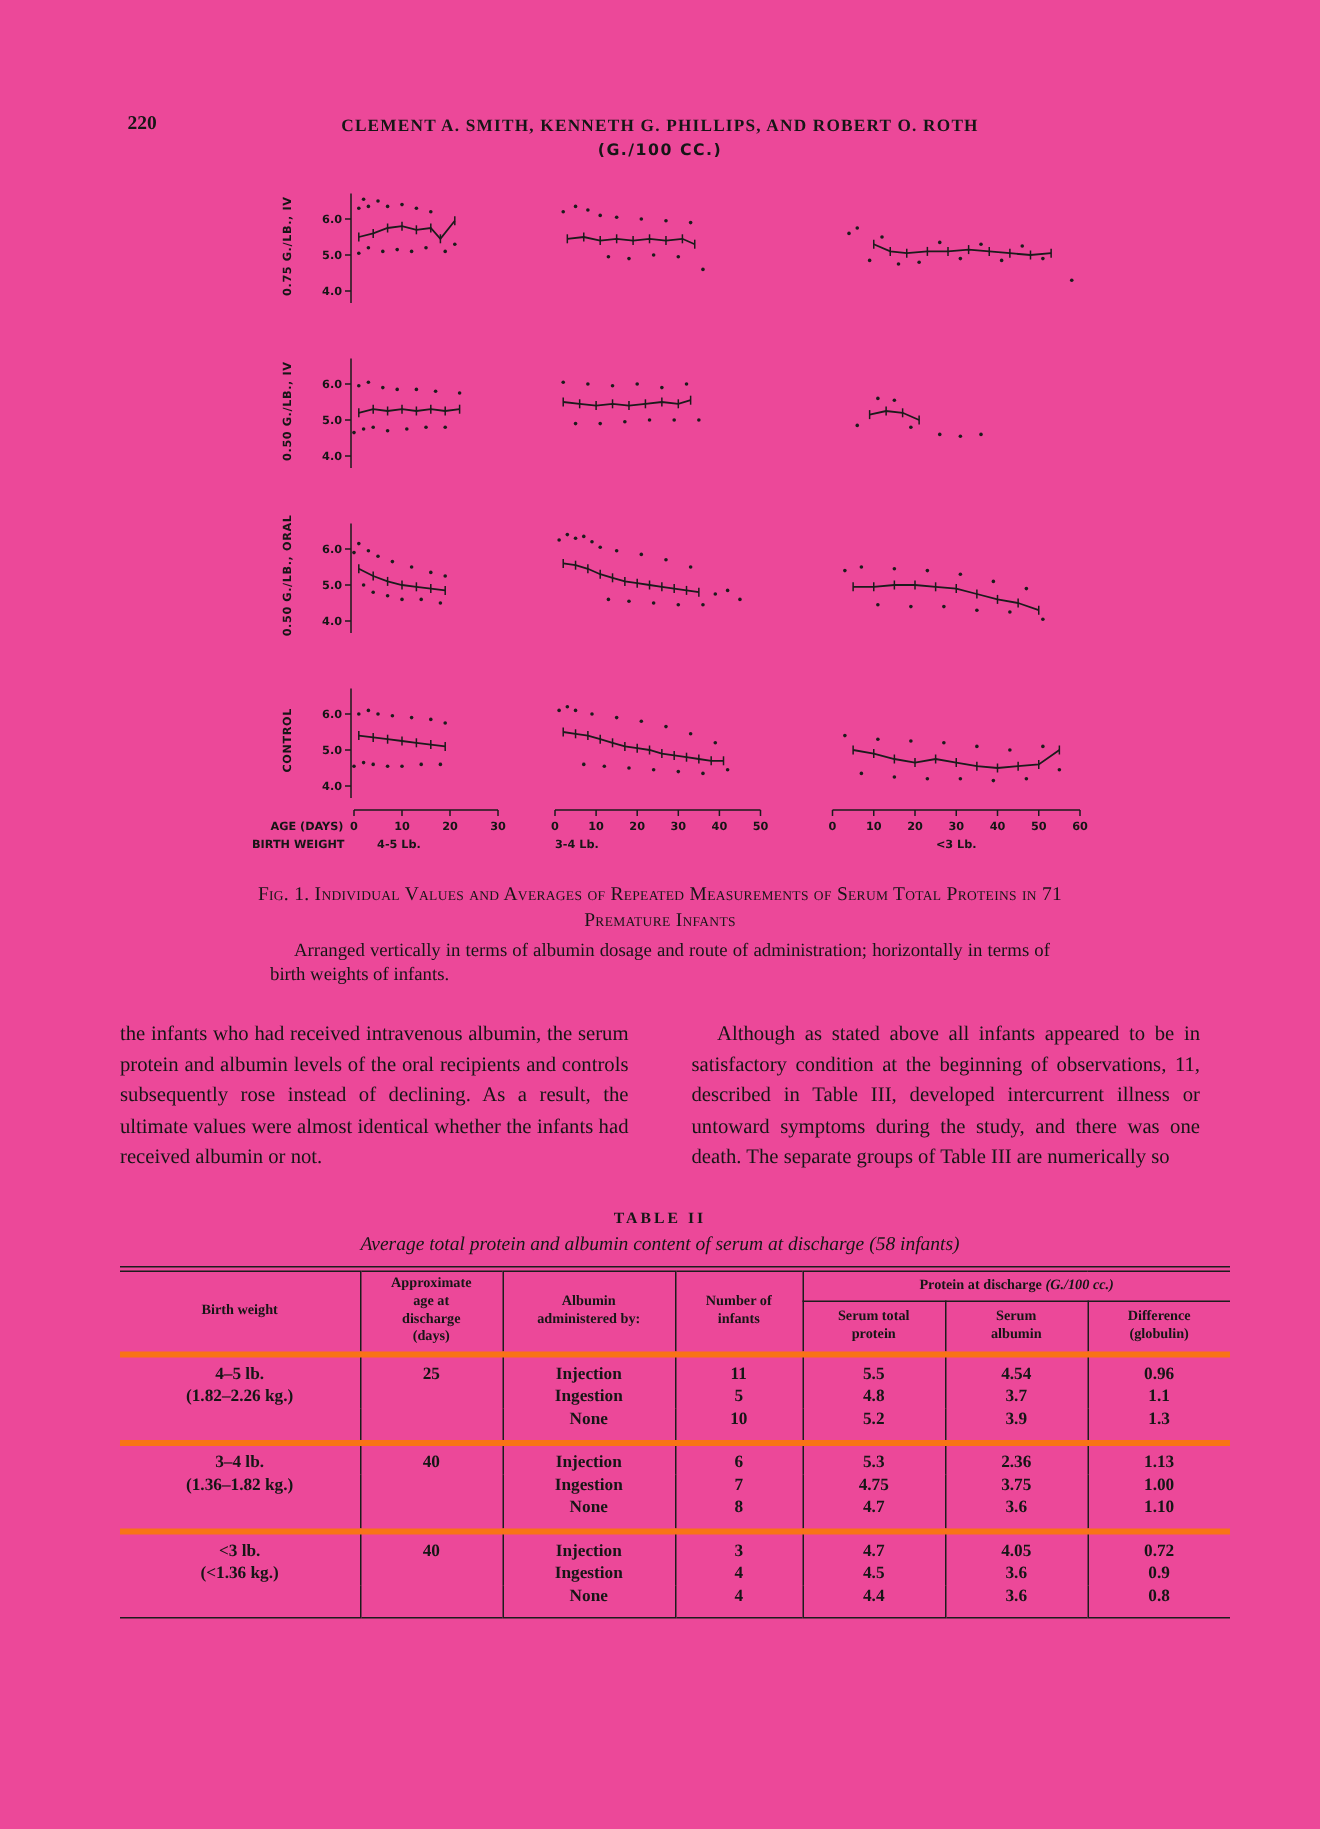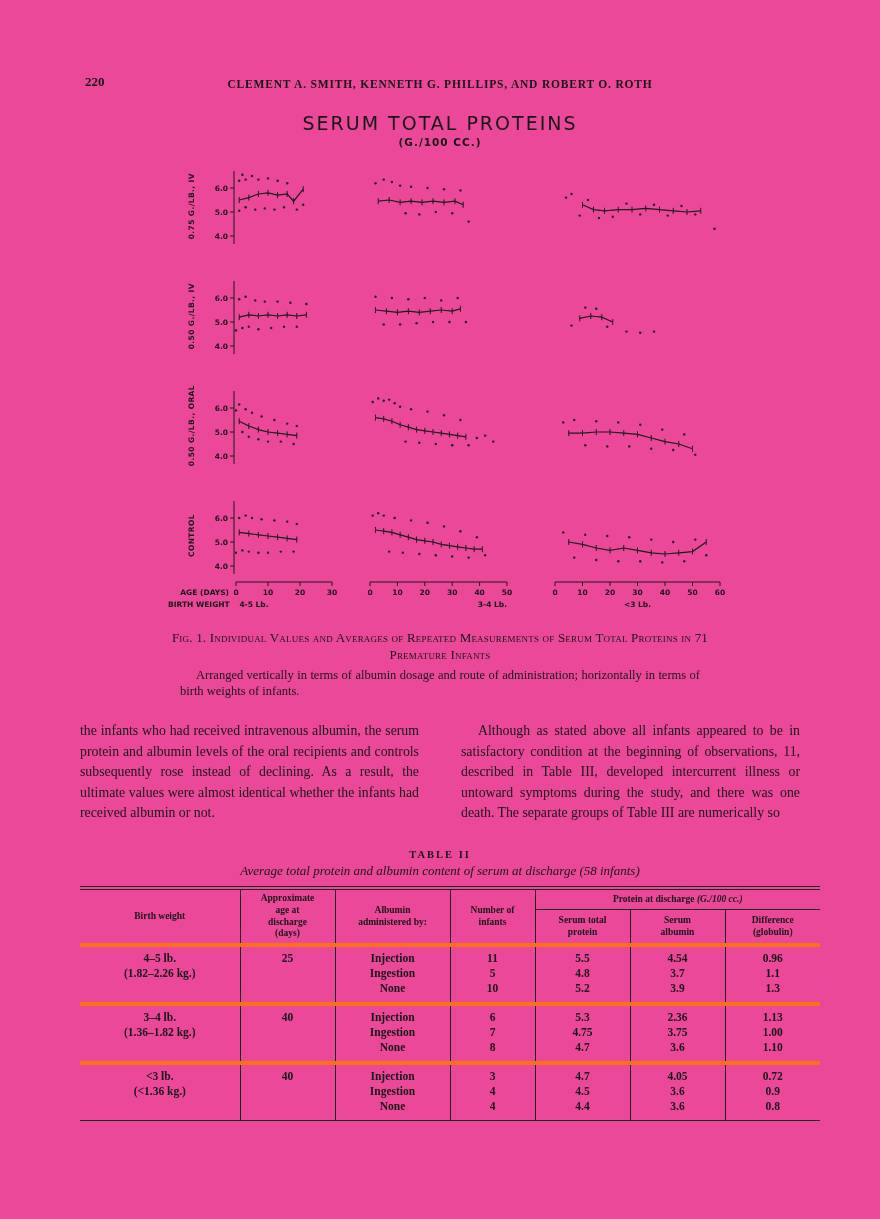--- a/index.html
+++ b/index.html
@@ -27,22 +27,22 @@
     font-family:"DejaVu Sans", sans-serif; font-weight:bold; font-size:7.5px; letter-spacing:0.4px;
   }
   svg.panel, svg.xaxis { overflow:visible; display:block; }
   .ps2 { margin-left:38px; }
   .ps3 { margin-left:48px; }
   .axis-row { display:flex; margin-top:2px; }
   .sp22 { width:22px; }
   .bw-row { position:relative; height:14px; margin-top:2px;
     font-family:"DejaVu Sans", sans-serif; font-weight:bold; font-size:7.5px; }
   .bw-label { position:absolute; left:-12px; top:0; }
-  .bw-c1 { position:absolute; left:34px; width:80px; text-align:center; top:0; }
-  .bw-c2 { position:absolute; left:190px; width:137px; text-align:right; top:0; }
+  .bw-c1 { position:absolute; left:46px; width:80px; text-align:center; top:0; }
+  .bw-c2 { position:absolute; left:190px; width:137px; text-align:left; top:0; }
   .bw-c3 { position:absolute; left:375px; width:165px; text-align:center; top:0; }
 
   .cap1 { font-variant:small-caps; text-align:center; max-width:575px; margin:16px auto 0; font-size:13px; line-height:1.3; letter-spacing:0.2px; }
   .cap2 { max-width:520px; margin:3px auto 0; font-size:12.5px; line-height:1.3; text-indent:16px; text-align:justify; }
 
   
   .cols { display:flex; gap:42px; margin-top:22px; }
   .col { width:355px; margin:0; font-size:13.8px; line-height:1.48; text-align:justify; }
   .indent { text-indent:17px; }
 
@@ -68,21 +68,20 @@
 <body>
 
 <div class="page">
 
   <header class="head">
     <span class="pagenum">220</span>
     <span class="runhead">CLEMENT A. SMITH, KENNETH G. PHILLIPS, AND ROBERT O. ROTH</span>
   </header>
 
   <section>
-    <div class="fig-title">SERUM TOTAL PROTEINS</div>
     <div class="fig-subtitle">(G./100 CC.)</div>
 
     <div class="fig-grid">
 
       <div class="fig-row">
         <div class="rlabel">
             <span>0.75 G./LB., IV</span>
           </div>
         <svg id="panel-0" class="panel" width="130" height="84">
             <line x1="32" y1="7" x2="32" y2="80" stroke="#1b1b1b" stroke-width="1"></line>

